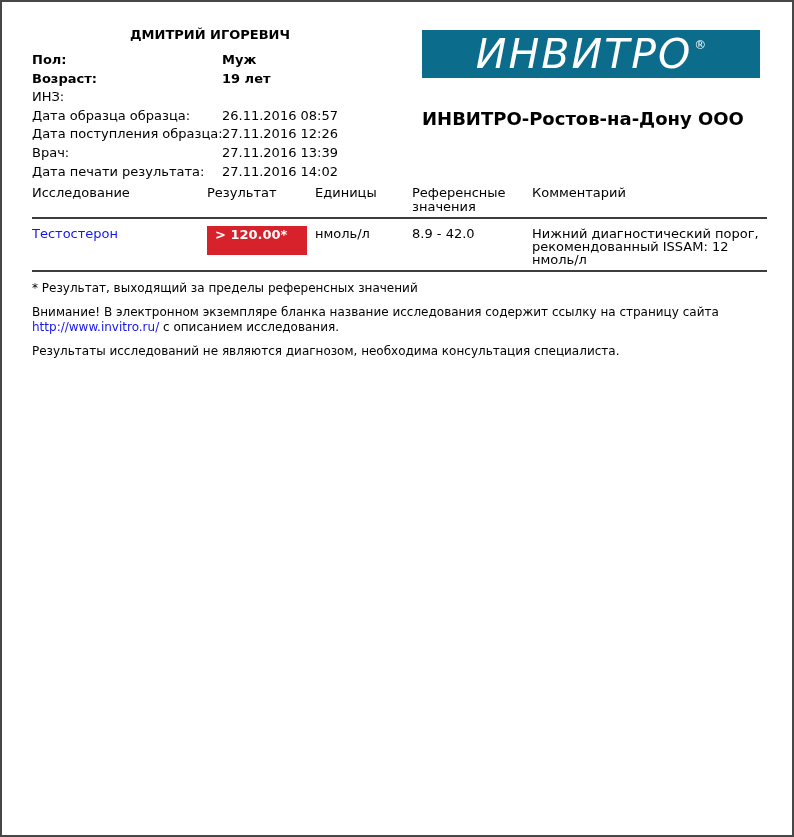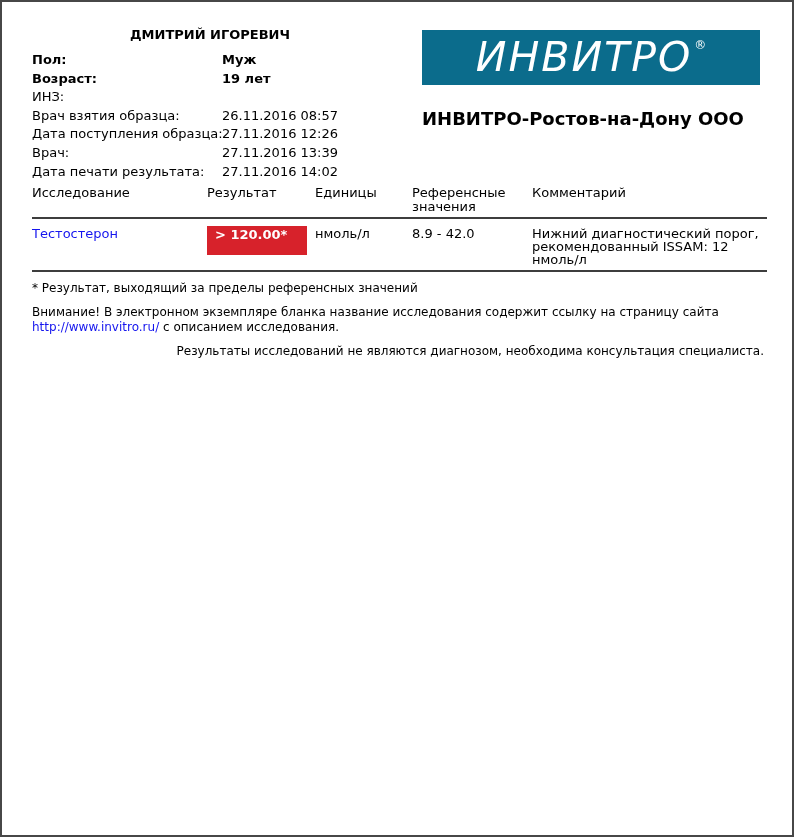--- a/index.html
+++ b/index.html
@@ -18,21 +18,21 @@
   .page {
     position: relative;
     width: 794px; height: 837px;
     background: #fff;
     border: 2px solid #474747;
     overflow: hidden;
   }
   
   .logo {
     position: absolute; left: 420px; top: 28px;
-    width: 338px; height: 55px;
+    width: 338px; height: 48px;
     background: var(--brand-teal);
     display: flex; align-items: center; justify-content: center;
   }
   .logo-text {
     color: #fff; font-style: italic; font-size: 41px;
     letter-spacing: 2px; line-height: 1;
   }
   .logo-reg {
     color: #fff; font-size: 12px; align-self: flex-start;
     margin-top: 8px; margin-left: 2px;
@@ -76,21 +76,21 @@
     display: inline-block; width: 100px;
     background: var(--alert-red); color: #fff;
     font-weight: bold; font-size: 13px;
     padding: 1px 0 12px 8px; line-height: 16px;
   }
   .comment-cell { font-size: 11px; line-height: 13px; padding-top: 8px !important; }
   
   .note { font-size: 12px; line-height: 15px; }
   .note-asterisk { margin-top: 9px; }
   .note-attention { margin-top: 9px; width: 748px; }
-  .note-disclaimer { margin-top: 9px; text-align: right; }
+  .note-disclaimer { margin-top: 9px; }
   .url-link { color: var(--link-blue); text-decoration: none; cursor: pointer; }
 </style>
 </head>
 <body>
 
 <div class="page">
 
   <div class="logo">
     <span class="logo-text">ИНВИТРО</span>
     <span class="logo-reg">®</span>
@@ -108,21 +108,21 @@
       </div>
       <div class="frow bold">
         <span class="flabel">Возраст:</span>
         <span class="fvalue">19 лет</span>
       </div>
       <div class="frow">
         <span class="flabel">ИНЗ:</span>
         <span class="fvalue"></span>
       </div>
       <div class="frow">
-        <span class="flabel">Врач взятия образца:</span>
+        <span class="flabel">Дата образца образца:</span>
         <span class="fvalue">26.11.2016 08:57</span>
       </div>
       <div class="frow">
         <span class="flabel">Дата поступления образца:</span>
         <span class="fvalue">27.11.2016 12:26</span>
       </div>
       <div class="frow">
         <span class="flabel">Врач:</span>
         <span class="fvalue">27.11.2016 13:39</span>
       </div>

